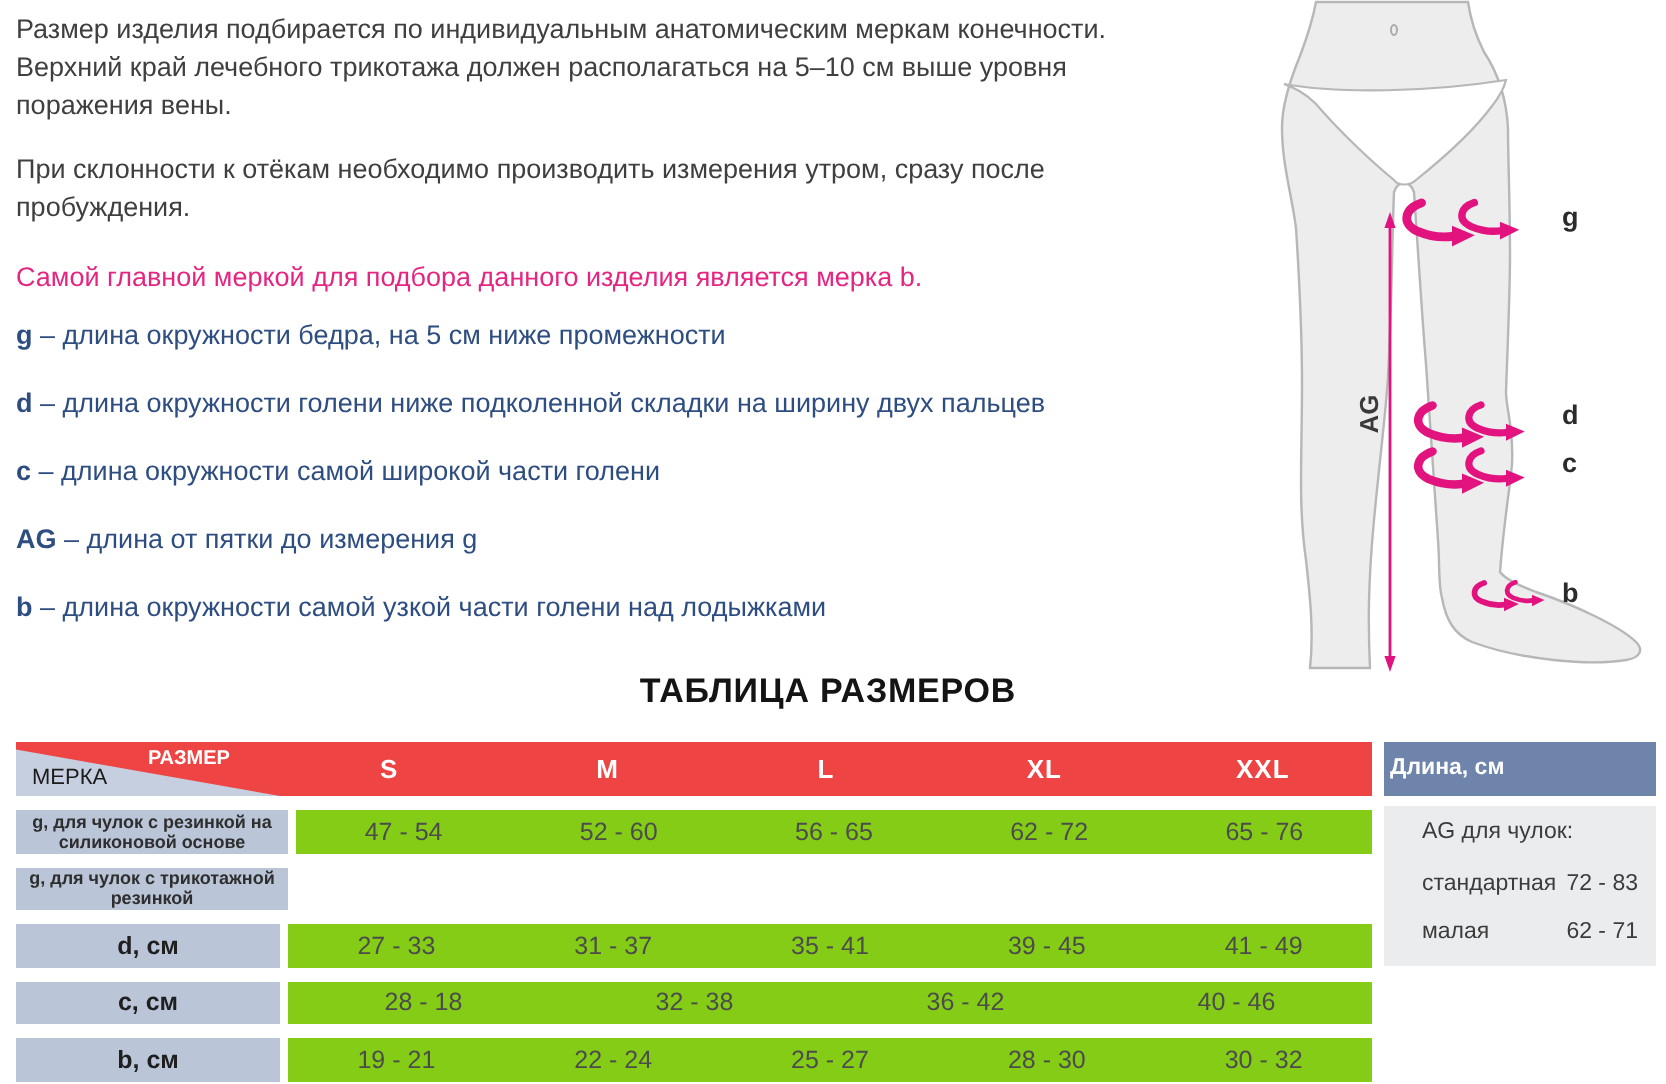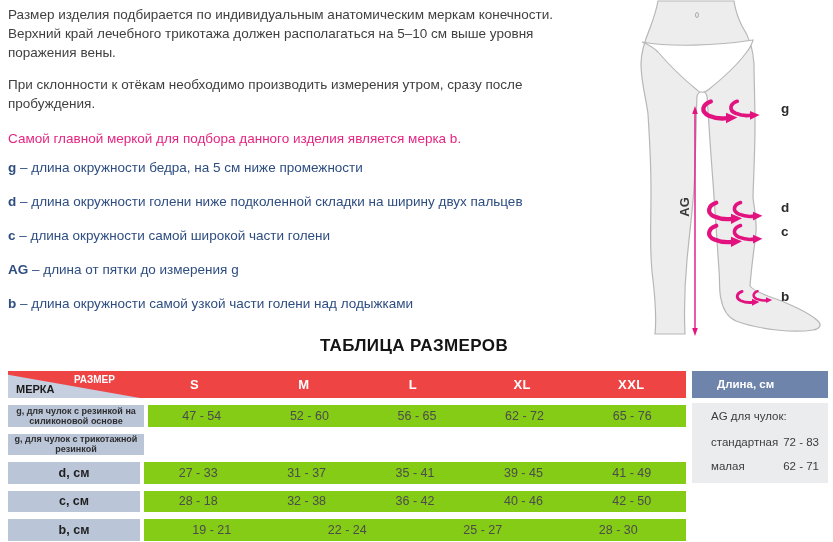--- a/index.html
+++ b/index.html
@@ -23,37 +23,37 @@
   .tbl-title{position:absolute;left:8px;top:336px;width:812px;text-align:center;
              font-size:17px;font-weight:bold;color:#141414;letter-spacing:.4px;}
 
   
   .sizetable{position:absolute;left:8px;top:371px;width:678px;}
   .thead{display:flex;height:27px;background:#ef4444;}
   .corner{position:relative;width:132px;flex:none;overflow:hidden;}
   .corner .tri{position:absolute;left:0;top:0;width:100%;height:100%;
                background:#c6cfdf;clip-path:polygon(0 14%,100% 100%,0 100%);}
   .corner .top-word{position:absolute;top:3px;left:50%;font-size:10px;font-weight:bold;color:#fff;}
-  .corner .bot-word{position:absolute;bottom:3px;left:8px;font-size:11px;font-weight:bold;color:#1b1b1b;}
+  .corner .bot-word{position:absolute;bottom:3px;left:8px;font-size:11px;font-weight:normal;color:#1b1b1b;}
   .hcell{flex:1;display:flex;align-items:center;justify-content:center;
          color:#fff;font-size:13px;font-weight:bold;letter-spacing:.5px;}
   .trow{display:flex;height:21.5px;margin-top:7px;}
   .trow:first-child{margin-top:5px;}
   .trow .rlabel{width:132px;flex:none;margin-right:4px;background:#bac5d8;
                 display:flex;flex-direction:column;align-items:center;justify-content:center;
                 text-align:center;font-weight:bold;color:#1f1f1f;font-size:12.5px;}
   .trow.small .rlabel{font-size:9px;line-height:10px;color:#2e2e2e;padding:0 2px;}
   .trow .vals{flex:1;display:flex;background:#84cc16;}
   .vcell{flex:1;display:flex;align-items:center;justify-content:center;
          font-size:12.5px;color:#4c4c4c;}
 
   
   .lenpanel{position:absolute;left:692px;top:371px;width:136px;}
   .lenpanel .phead{height:27px;background:#6f84ab;color:#fff;font-size:11.5px;font-weight:bold;
-                   line-height:27px;padding-left:25px;box-sizing:border-box;}
+                   line-height:27px;padding-left:3px;box-sizing:border-box;}
   .lenpanel .pbody{margin-top:5px;height:80px;background:#ebecee;box-sizing:border-box;
                    padding:7px 9px 0 19px;font-size:11.5px;color:#3c3c3c;}
   .lenpanel .subtitle{margin-bottom:14px;}
   .lenrow{display:flex;justify-content:space-between;margin-bottom:12px;}
 </style>
 </head>
 <body>
 
 <div id="page">
 
@@ -201,31 +201,31 @@
       </div>
     </div>
 
     <div class="trow">
       <div class="rlabel">c, см</div>
       <div class="vals">
         <div class="vcell">28 - 18</div>
         <div class="vcell">32 - 38</div>
         <div class="vcell">36 - 42</div>
         <div class="vcell">40 - 46</div>
-        <div class="vcell">42 - 50</div>
       </div>
     </div>
 
     <div class="trow">
       <div class="rlabel">b, см</div>
       <div class="vals">
         <div class="vcell">19 - 21</div>
         <div class="vcell">22 - 24</div>
         <div class="vcell">25 - 27</div>
         <div class="vcell">28 - 30</div>
+        <div class="vcell">30 - 32</div>
       </div>
     </div>
   </div>
 
   <div class="lenpanel">
     <div class="phead">Длина, см</div>
     <div class="pbody">
       <div class="subtitle">AG для чулок:</div>
       <div class="lenrow">
         <span>стандартная</span>

